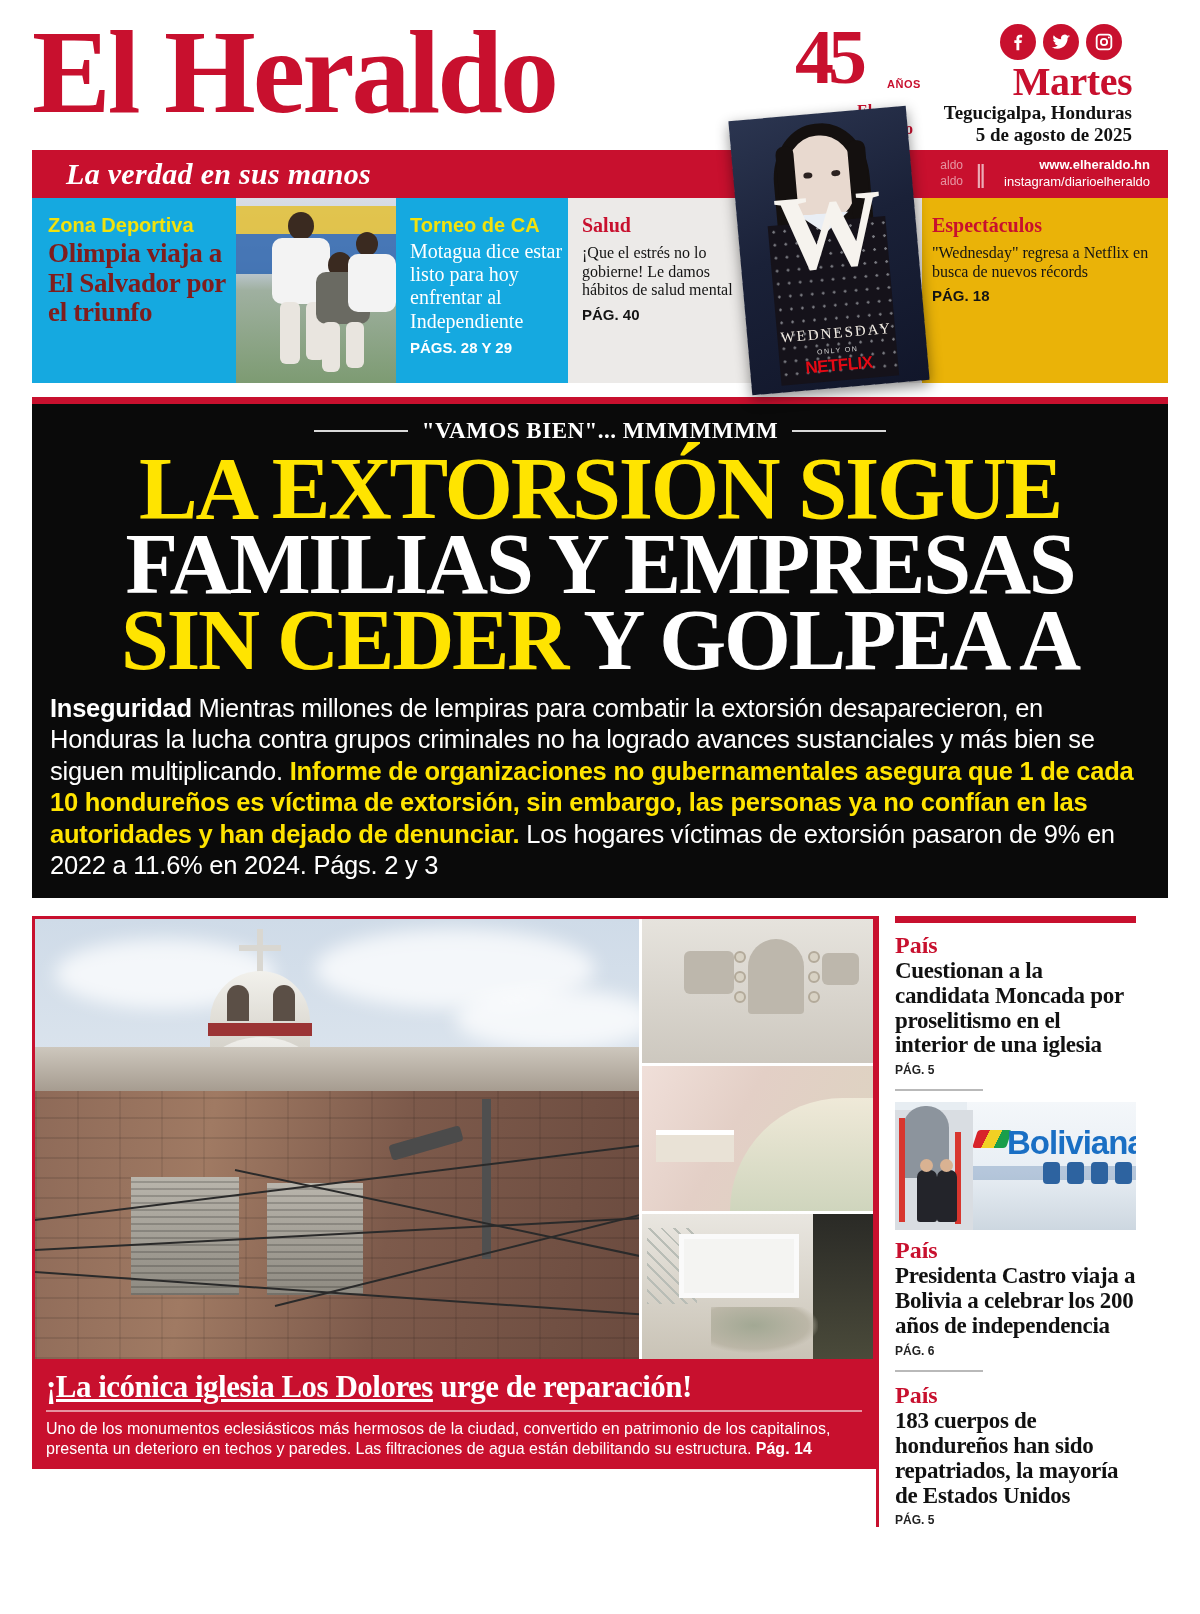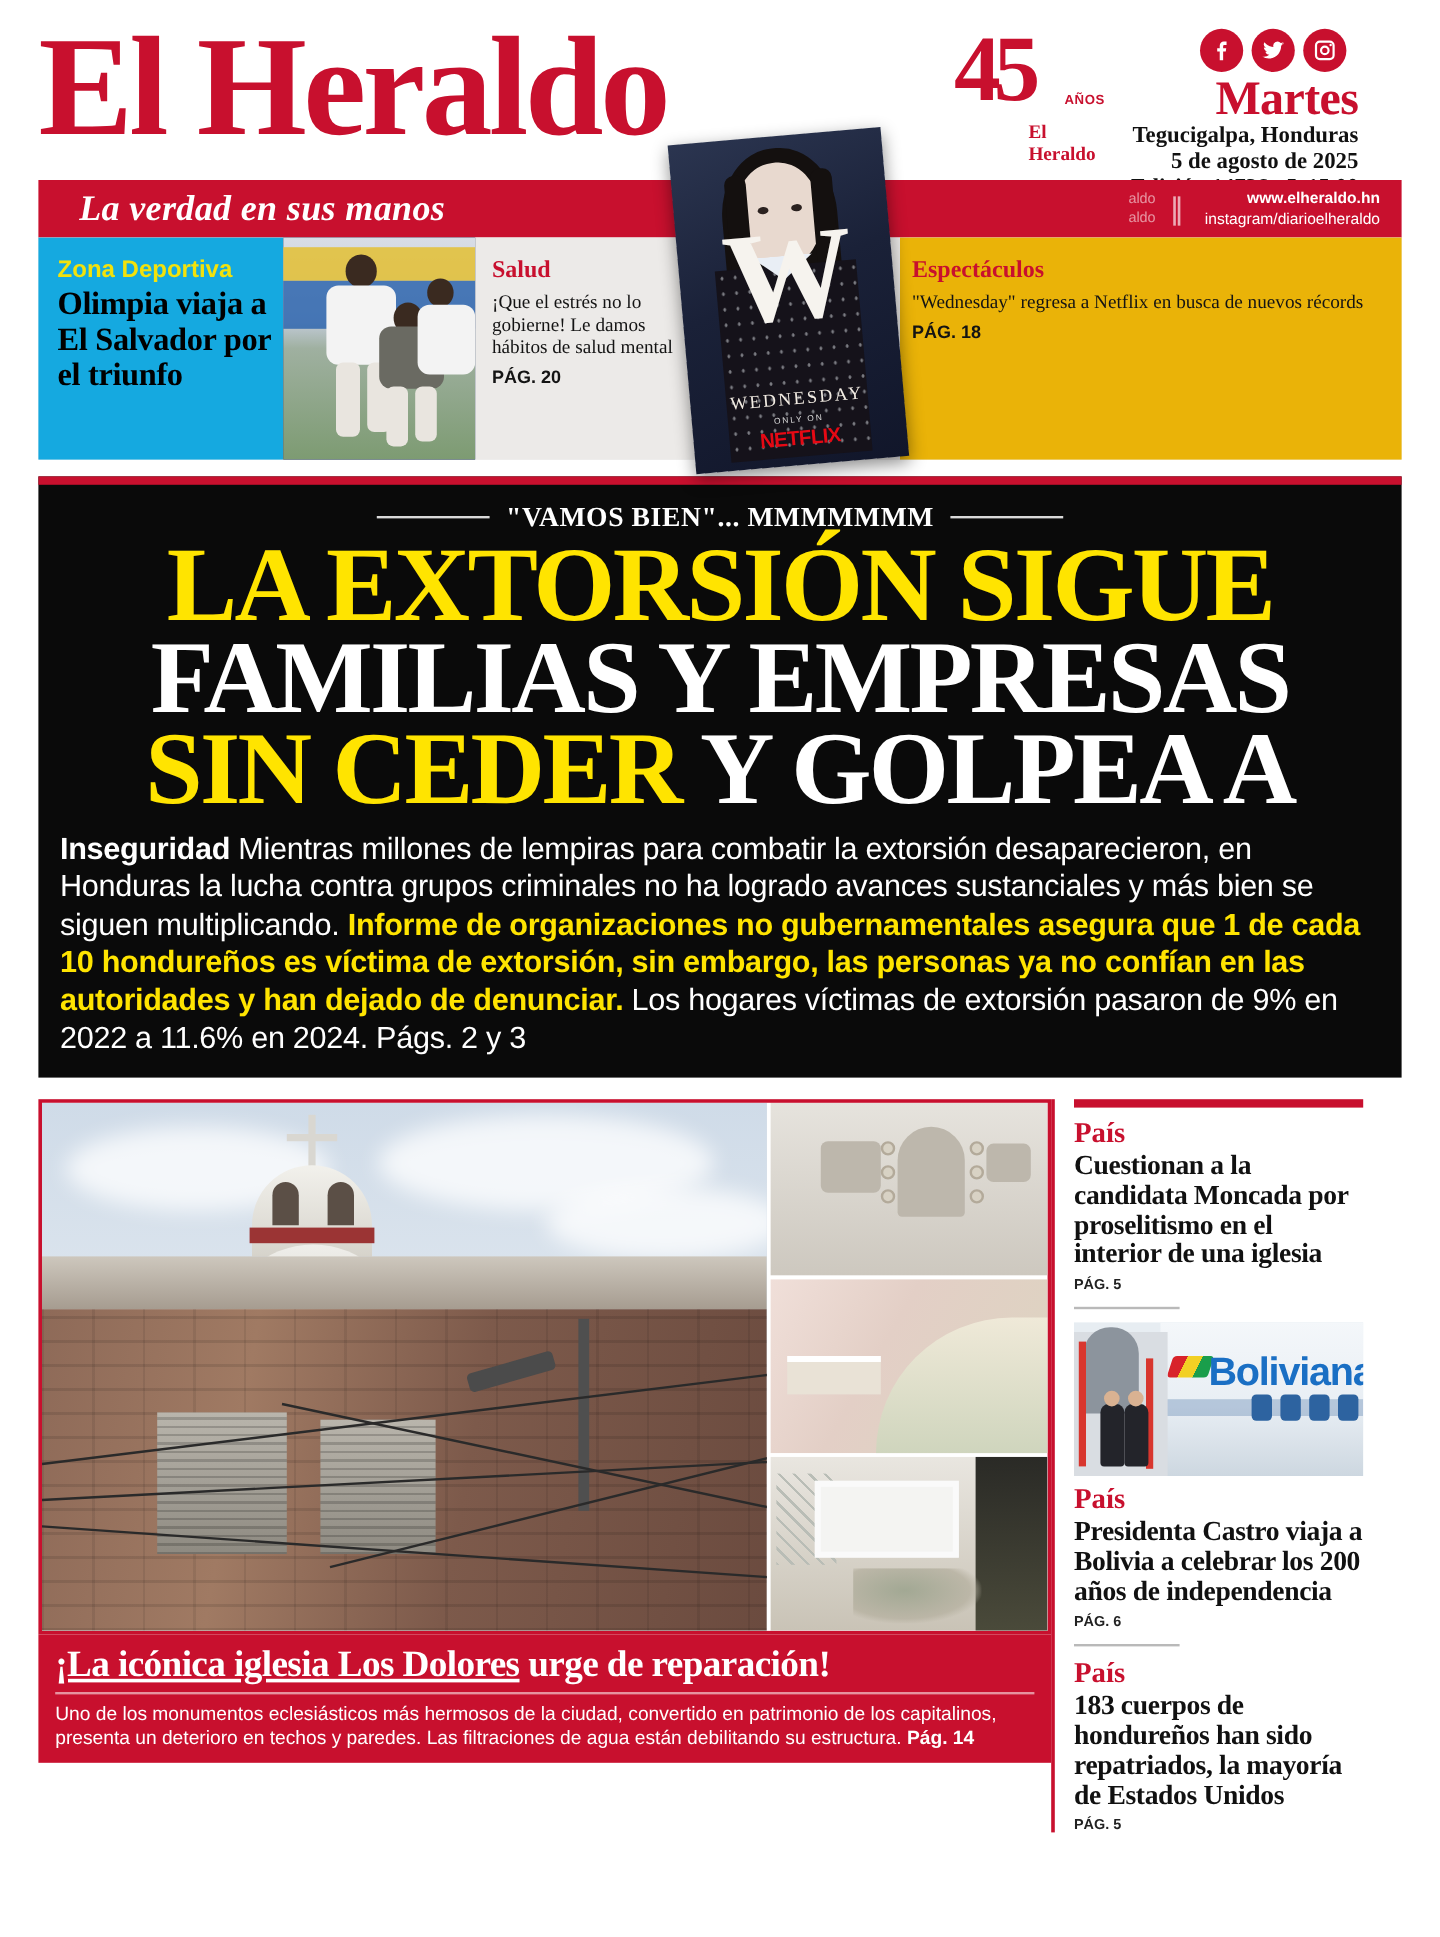--- a/index.html
+++ b/index.html
@@ -88,21 +88,21 @@
   .tz-photo { width:160px; background:#2b3f66; overflow:hidden; position:relative; }
   .tz-ca { width:172px; background:#15a9e0; padding:16px 0 0 14px; }
   .tz-salud { width:178px; background:#eceae8; padding:16px 0 0 14px; }
   .tz-mag { width:176px; background:#eceae8; position:relative; }
   .tz-esp { flex:1; background:#eab308; padding:16px 14px 0 10px; }
 
   .kicker-yellow { color:#f2e20c; font-weight:700; font-size:20px; line-height:1.1; }
   .kicker-red { color:#c8102e; font-weight:700; font-size:20px;
     font-family:"Liberation Serif", serif; line-height:1.1; }
   .t-white-serif {
-    color:#000000; font-family:"Liberation Serif", serif; font-weight:700;
+    color:#7f1d1d; font-family:"Liberation Serif", serif; font-weight:700;
     font-size:27px; line-height:1.1; margin-top:3px; letter-spacing:-0.3px;
   }
   .t-white-sans {
     color:#fff; font-size:20px; line-height:1.16; margin-top:4px;
     font-family:"Liberation Serif", serif; font-weight:400;
   }
   .t-dark {
     color:#141414; font-family:"Liberation Serif", serif; font-size:16px;
     line-height:1.16; margin-top:8px;
   }
@@ -389,25 +389,30 @@
       <div class="leg" style="left:70px;top:104px;width:20px;height:58px;"></div>
       <div class="head" style="left:92px;top:54px;width:24px;height:26px;"></div>
       <div class="pl dk" style="left:80px;top:74px;width:54px;height:52px;"></div>
       <div class="leg" style="left:86px;top:124px;width:18px;height:50px;"></div>
       <div class="leg" style="left:110px;top:124px;width:18px;height:46px;"></div>
       <div class="head" style="left:120px;top:34px;width:22px;height:24px;"></div>
       <div class="pl" style="left:112px;top:56px;width:48px;height:58px;"></div>
     </div>
   </div>
 
+  <div class="tz-ca">
+    <div class="kicker-yellow">Torneo de CA</div>
+    <div class="t-white-sans">Motagua dice estar listo para hoy enfrentar al Independiente</div>
+    <div class="pag-white">PÁGS. 28 Y 29</div>
+  </div>
 
   <div class="tz-salud">
     <div class="kicker-red">Salud</div>
     <div class="t-dark">¡Que el estrés no lo gobierne! Le damos hábitos de salud mental</div>
-    <div class="pag-dark">PÁG. 20</div>
+    <div class="pag-dark">PÁG. 40</div>
   </div>
 
   <div class="tz-mag">
     <div class="mag">
       <div class="hair"></div>
       <div class="face"></div>
       <div class="eye" style="left:70px;"></div>
       <div class="eye" style="left:98px;"></div>
       <div class="hair2"></div>
       <div class="hair3"></div>

